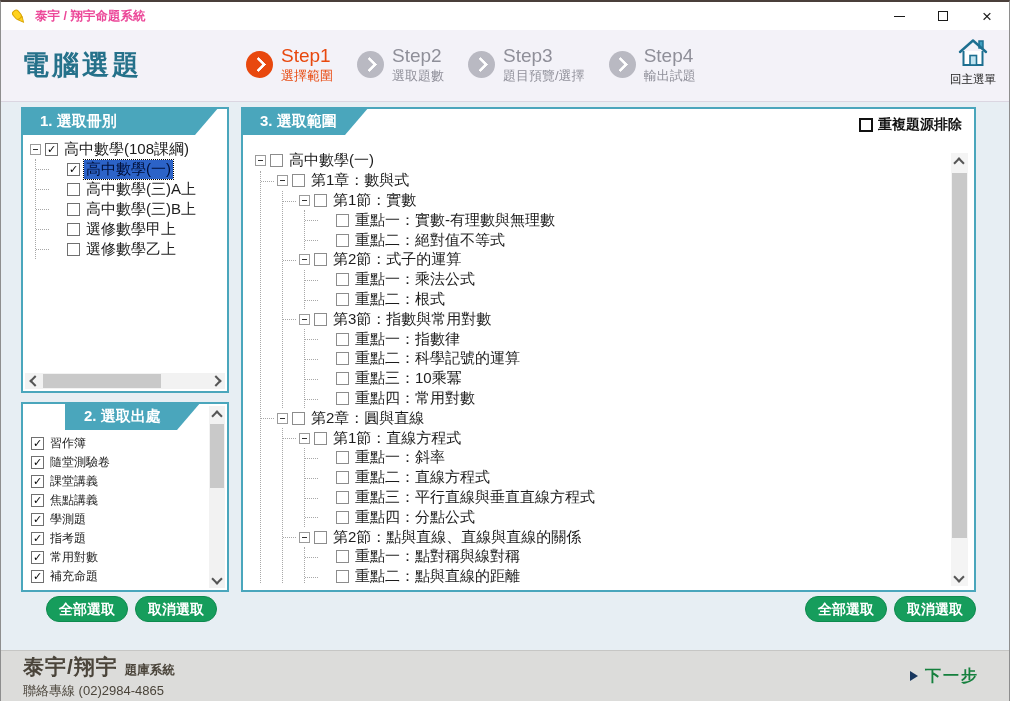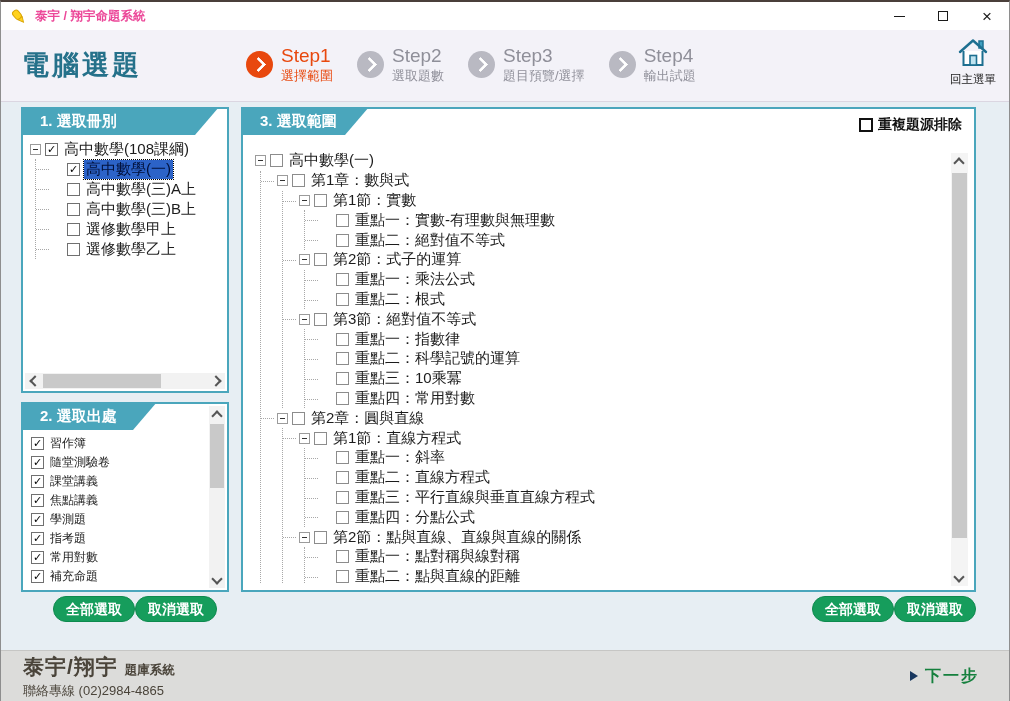--- a/index.html
+++ b/index.html
@@ -34,21 +34,21 @@
   .home-label{font-size:11.5px;color:#222;margin-top:1px;}
   
   .content{position:absolute;left:0;right:0;top:100px;bottom:51px;background:#e7eef3;}
   .panel{position:absolute;background:#fff;border:2px solid #4aa6bc;box-sizing:border-box;}
   .ribbon{position:absolute;left:-2px;top:-2px;height:28px;background:#4aa6bc;color:#fff;
     font-size:15px;font-weight:bold;line-height:28px;padding-left:19px;box-sizing:border-box;
     clip-path:polygon(0 0,100% 0,calc(100% - 24px) 100%,0 100%);}
   .panel-volume{left:20px;top:5px;width:208px;height:286px;}
   .panel-volume .ribbon{width:198px;}
   .panel-source{left:20px;top:300px;width:208px;height:190px;}
-  .panel-source .ribbon{width:136px;}
+  .panel-source .ribbon{width:136px;margin-left:44px;}
   .panel-scope{left:240px;top:5px;width:735px;height:485px;}
   .panel-scope .ribbon{width:128px;}
   
   .tree-area{position:absolute;overflow:hidden;white-space:nowrap;}
   .panel-volume .tree-area{left:7px;right:6px;top:30px;bottom:22px;}
   .panel-scope .tree-area{left:12px;right:34px;top:42px;bottom:6px;}
   .t-row{display:flex;align-items:center;height:20px;position:relative;}
   .panel-scope .t-row{height:19.8px;}
   .t-label{font-size:15px;color:#1c1c1c;padding:0 2px;}
   .t-label.sel{background:#2c63c8;color:#00103a;outline:1px dotted #000;}
@@ -80,21 +80,21 @@
   .sarr{width:6px;height:6px;border-top:2px solid #555;border-right:2px solid #555;}
   .sarr.up{transform:rotate(-45deg);margin-top:3px;}
   .sarr.down{transform:rotate(135deg);margin-bottom:3px;}
   .sarr.left{transform:rotate(-135deg);margin-left:3px;}
   .sarr.right{transform:rotate(45deg);margin-right:3px;}
   .sthumb{position:absolute;background:#c9c9c9;}
   .sbar-h .sthumb{top:1px;bottom:1px;left:18px;width:118px;}
   .panel-source .sbar-v .sthumb{left:1px;right:1px;top:18px;height:64px;}
   .panel-scope .sbar-v .sthumb{left:1px;right:1px;top:20px;bottom:48px;}
   
-  .btn-row{position:absolute;display:flex;gap:0;justify-content:flex-end;}
+  .btn-row{position:absolute;display:flex;gap:7px;justify-content:flex-end;}
   .btn-row-left{left:20px;top:494px;width:196px;}
   .btn-row-right{left:240px;top:494px;width:735px;}
   .gbtn{background:#169d5c;color:#fff;border:1px solid #0e8a4e;border-radius:13px;height:26px;
     padding:0 12px;font-size:14px;font-weight:bold;font-family:inherit;line-height:24px;cursor:default;}
   
   .footer{position:absolute;left:0;right:0;bottom:0;height:51px;background:#dcdcda;border-top:1px solid #c6c6c4;
     display:flex;align-items:center;justify-content:space-between;padding:0 30px 0 22px;box-sizing:border-box;}
   .brand-block{display:flex;flex-direction:column;justify-content:center;}
   .brand-line{display:flex;align-items:baseline;gap:7px;}
   .brand{font-size:21px;font-weight:bold;color:#4a443a;letter-spacing:1px;}
@@ -360,21 +360,21 @@
                           <span class="cb"></span>
                           <span class="t-label">重點二：根式</span>
                         </div>
                       </div>
                     </div>
                   </div>
                   <div class="t-node">
                     <div class="t-row">
                       <span class="expander"></span>
                       <span class="cb"></span>
-                      <span class="t-label">第3節：絕對值不等式</span>
+                      <span class="t-label">第3節：指數與常用對數</span>
                     </div>
                     <div class="t-kids">
                       <div class="t-node">
                         <div class="t-row">
                           <span class="expander ghost"></span>
                           <span class="cb"></span>
                           <span class="t-label">重點一：指數律</span>
                         </div>
                       </div>
                       <div class="t-node">

